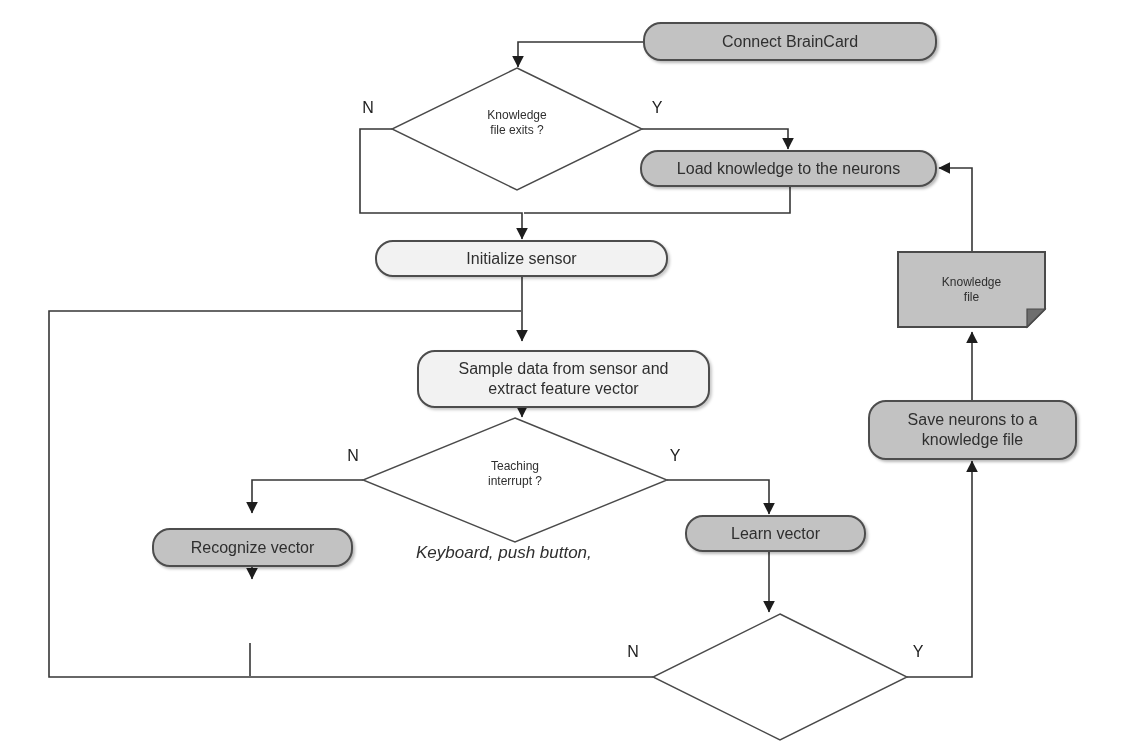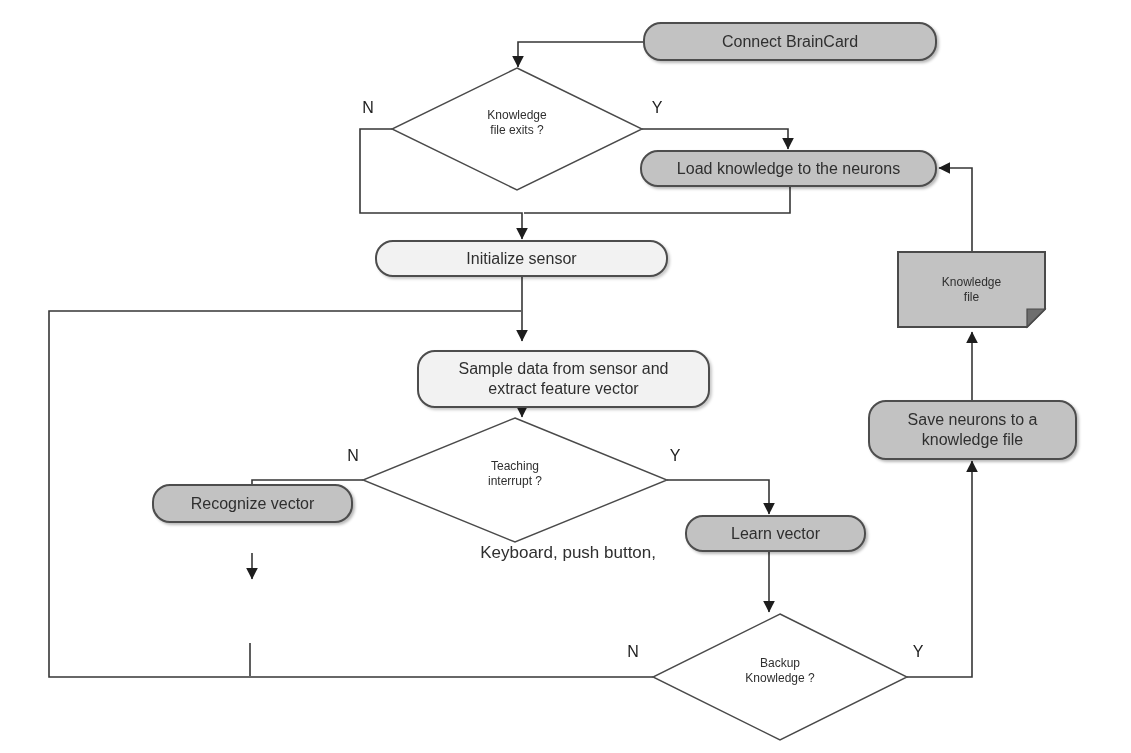--- a/index.html
+++ b/index.html
@@ -18,21 +18,21 @@
   .canvas svg{position:absolute;left:0;top:0;}
   .node{
     position:absolute;display:flex;flex-direction:column;align-items:center;justify-content:center;
     text-align:center;font-size:16px;line-height:1.22;color:var(--text);box-sizing:border-box;border-radius:18px;
   }
   .process{background:var(--process-fill);border:2px solid var(--border);box-shadow:2px 2px 3px rgba(0,0,0,0.28);}
   .step{background:var(--light-fill);border:2px solid var(--border);box-shadow:2px 2px 3px rgba(0,0,0,0.22);}
   .overlay{position:absolute;display:flex;flex-direction:column;align-items:center;justify-content:center;
     text-align:center;font-size:12px;line-height:1.25;color:var(--text);pointer-events:none;}
   .branch{position:absolute;font-size:16px;color:#222;width:26px;text-align:center;}
-  .caption{position:absolute;font-size:17px;line-height:1.45;color:var(--text);text-align:right;}
+  .caption{position:absolute;font-size:17px;line-height:1.45;color:var(--text);text-align:left;font-style:italic;}
   .edge{fill:none;stroke:var(--line);stroke-width:1.6;}
   .shape{fill:var(--decision-fill);stroke:#4a4a4a;stroke-width:1.4;}
   .docshape{fill:var(--process-fill);stroke:#4a4a4a;stroke-width:2;}
   .docfold{fill:#6e6e6e;stroke:#4a4a4a;stroke-width:1.2;}
 </style>
 </head>
 <body>
 
 <div class="canvas">
 
@@ -77,21 +77,21 @@
 
   <div class="node step" style="left:375px;top:240px;width:293px;height:37px;">
     <span>Initialize sensor</span>
   </div>
 
   <div class="node step" style="left:375px;top:350px;width:293px;height:58px;margin-left:42px;">
     <span>Sample data  from sensor and</span>
     <span>extract feature vector</span>
   </div>
 
-  <div class="node process" style="left:152px;top:484px;width:201px;height:39px;">
+  <div class="node process" style="left:152px;top:528px;width:201px;height:39px;">
     <span>Recognize vector</span>
   </div>
 
 
   <div class="node process" style="left:685px;top:515px;width:181px;height:37px;align-items:center;">
     <span>Learn vector</span>
   </div>
 
   <div class="node process" style="left:868px;top:400px;width:209px;height:60px;">
     <span>Save neurons to a</span>
@@ -106,24 +106,20 @@
   <div class="overlay" style="left:427px;top:108px;width:180px;">
     <span>Knowledge</span>
     <span>file exits ?</span>
   </div>
 
   <div class="overlay" style="left:425px;top:459px;width:180px;">
     <span>Teaching</span>
     <span>interrupt ?</span>
   </div>
 
-  <div class="overlay" style="left:690px;top:656px;width:180px;">
-    <span>Backup</span>
-    <span>Knowledge ?</span>
-  </div>
 
   <div class="branch" style="left:355px;top:99px;">N</div>
   <div class="branch" style="left:644px;top:99px;">Y</div>
   <div class="branch" style="left:340px;top:447px;">N</div>
   <div class="branch" style="left:662px;top:447px;">Y</div>
   <div class="branch" style="left:620px;top:643px;">N</div>
   <div class="branch" style="left:905px;top:643px;">Y</div>
 
   <div class="caption" style="left:416px;top:541px;width:240px;">
     <span style="display:block;">Keyboard, push button,</span>

